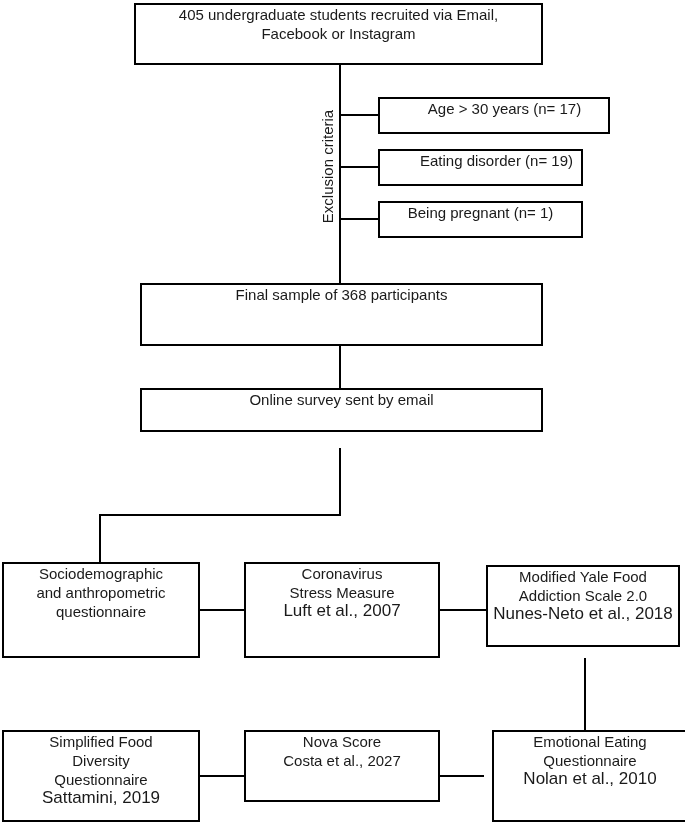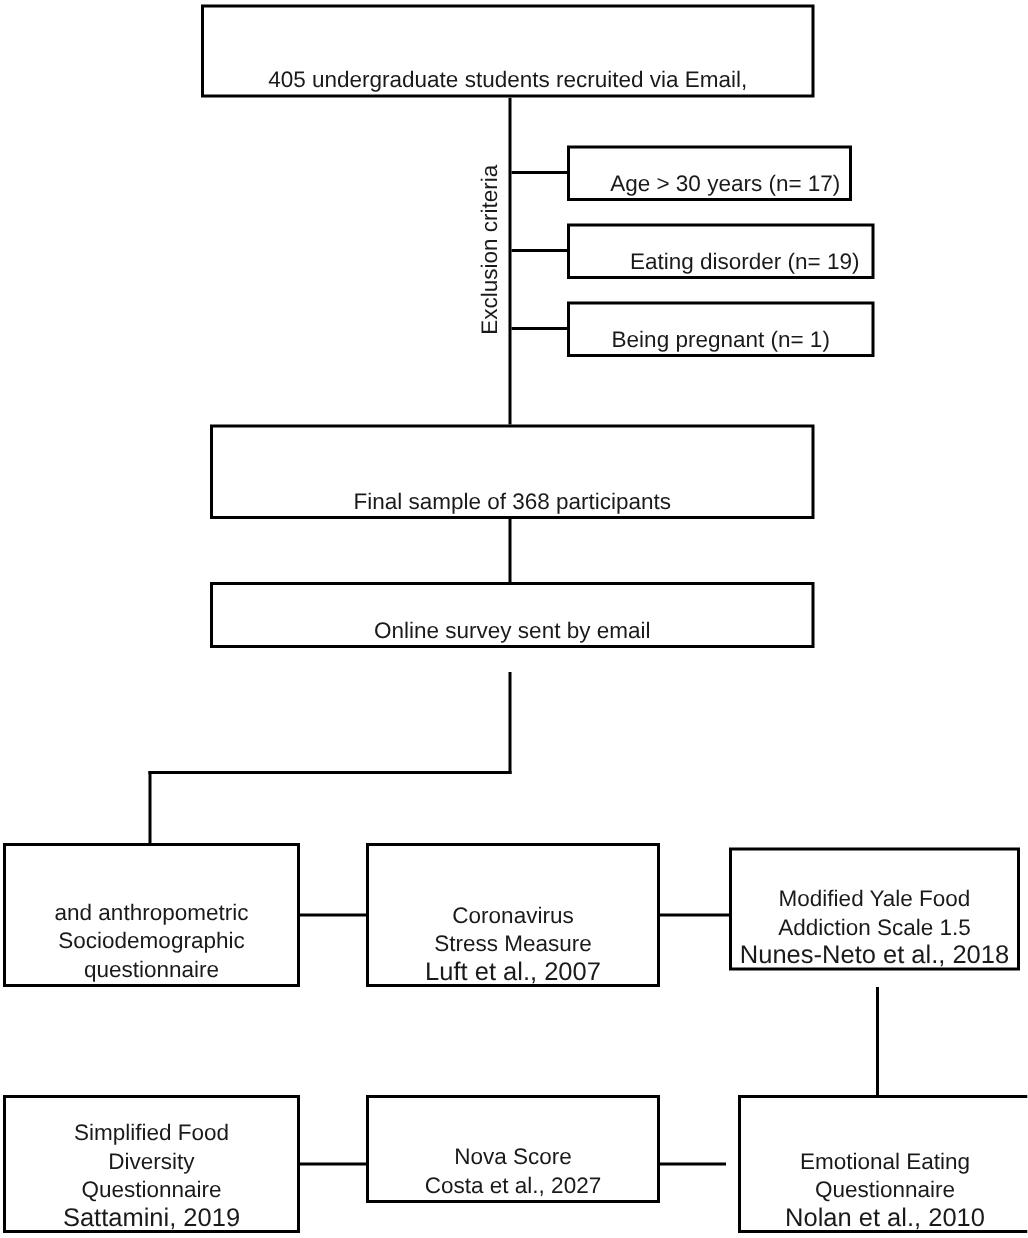--- a/index.html
+++ b/index.html
@@ -16,21 +16,21 @@
     color: #1a1a1a;
     overflow: hidden;
   }
   .box {
     position: absolute;
     box-sizing: border-box;
     border: 2px solid #000000;
     background: #ffffff;
     display: flex;
     flex-direction: column;
-    justify-content: flex-end;
+    justify-content: flex-start;
     align-items: center;
     text-align: center;
     font-size: 15px;
     line-height: 19px;
     color: #1a1a1a;
   }
   .box .line { white-space: nowrap; }
   .box .citation {
     font-size: 17px;
     line-height: 17px;
@@ -70,57 +70,58 @@
   <div class="hline" style="left:200px; top:609px; width:44px; height:2px;"></div>
   <div class="hline" style="left:440px; top:609px; width:46px; height:2px;"></div>
   <div class="vline" style="left:584px; top:658px; width:2px; height:72px;"></div>
   <div class="hline" style="left:200px; top:775px; width:44px; height:2px;"></div>
   <div class="hline" style="left:440px; top:775px; width:44px; height:2px;"></div>
 
   <div class="rotated-label">Exclusion criteria</div>
 
   <div class="box" style="left:134px; top:3px; width:409px; height:62px;">
     <div class="line">405 undergraduate students recruited via Email,</div>
+    <div class="line">Facebook or Instagram</div>
   </div>
 
-  <div class="box" style="left:378px; top:97px; width:190px; height:37px;padding-left:21px;">
+  <div class="box" style="left:378px; top:97px; width:232px; height:37px;padding-left:21px;">
     <div class="line">Age &gt; 30 years (n= 17)</div>
   </div>
 
   <div class="box" style="left:378px; top:149px; width:205px; height:37px;padding-left:32px;">
     <div class="line">Eating disorder (n= 19)</div>
   </div>
 
   <div class="box" style="left:378px; top:201px; width:205px; height:37px;">
     <div class="line">Being pregnant (n= 1)</div>
   </div>
 
   <div class="box" style="left:140px; top:283px; width:403px; height:63px;">
     <div class="line">Final sample of 368 participants</div>
   </div>
 
   <div class="box" style="left:140px; top:388px; width:403px; height:44px;">
     <div class="line">Online survey sent by email</div>
   </div>
 
   <div class="box" style="left:2px; top:562px; width:198px; height:96px;">
+    <div class="line">Sociodemographic</div>
     <div class="line">and anthropometric</div>
-    <div class="line">Sociodemographic</div>
     <div class="line">questionnaire</div>
   </div>
 
   <div class="box" style="left:244px; top:562px; width:196px; height:96px;">
     <div class="line">Coronavirus</div>
     <div class="line">Stress Measure</div>
     <div class="citation">Luft et al., 2007</div>
   </div>
 
   <div class="box" style="left:486px; top:565px; width:194px; height:82px;">
     <div class="line">Modified Yale Food</div>
-    <div class="line">Addiction Scale 1.5</div>
+    <div class="line">Addiction Scale 2.0</div>
     <div class="citation">Nunes-Neto et al., 2018</div>
   </div>
 
   <div class="box" style="left:2px; top:730px; width:198px; height:92px;">
     <div class="line">Simplified Food</div>
     <div class="line">Diversity</div>
     <div class="line">Questionnaire</div>
     <div class="citation">Sattamini, 2019</div>
   </div>
 

